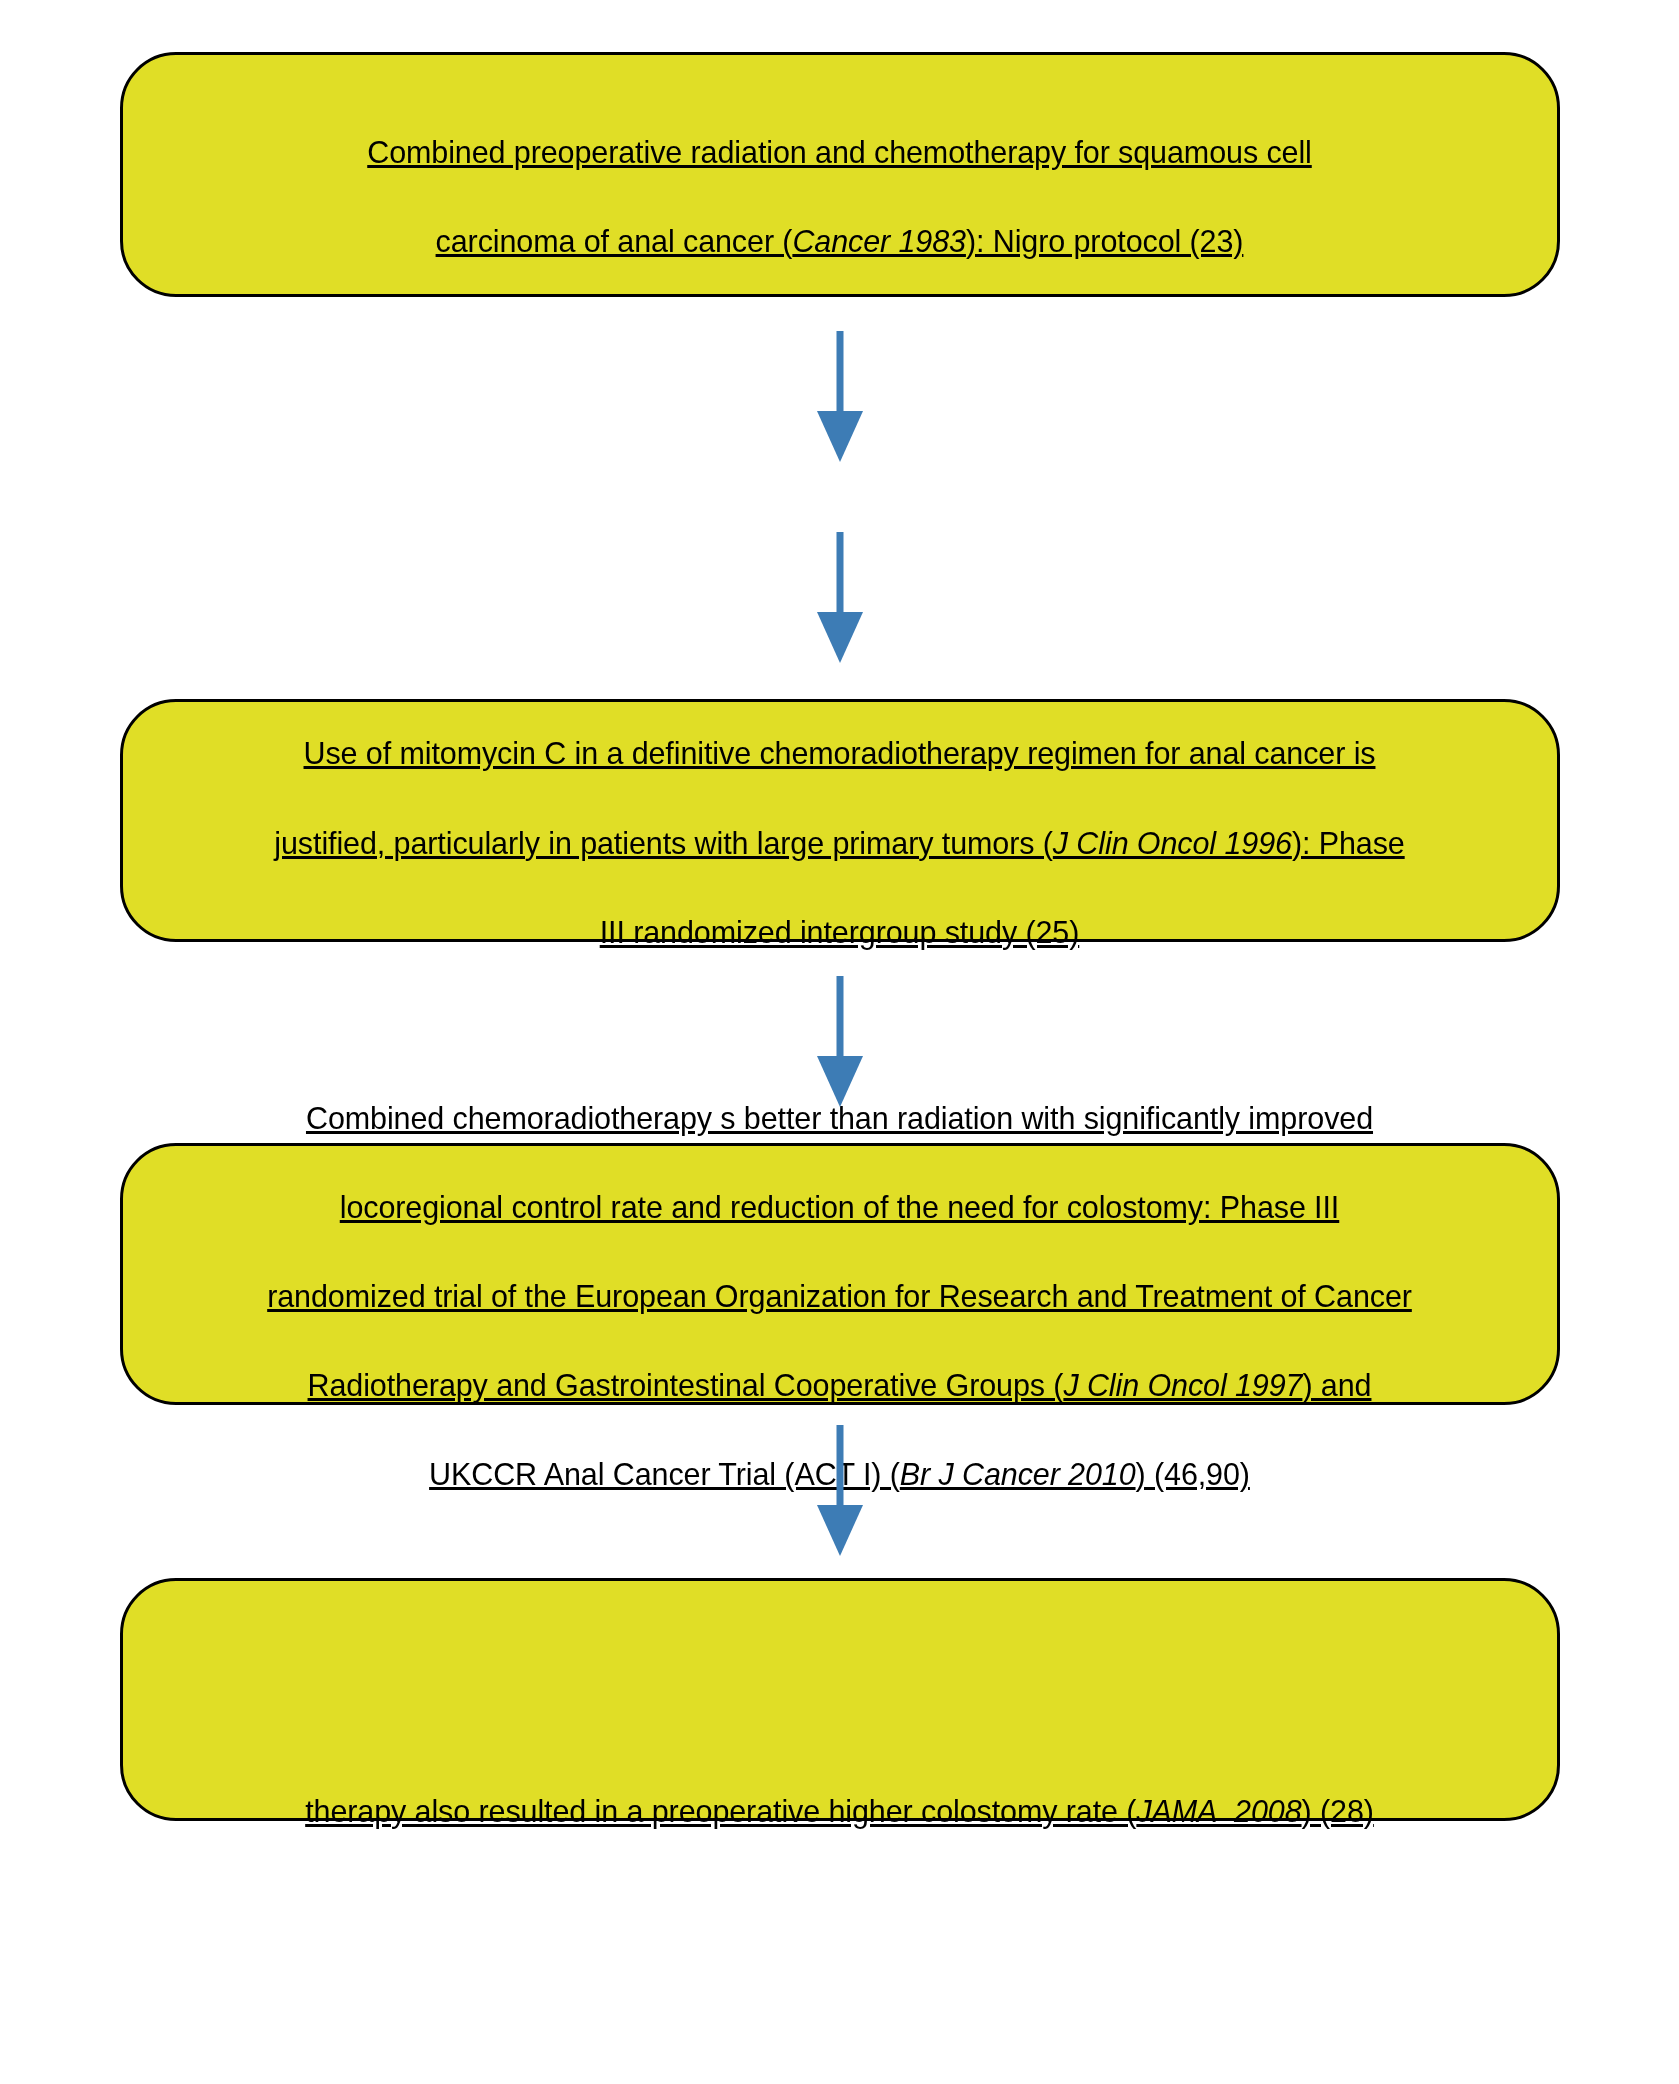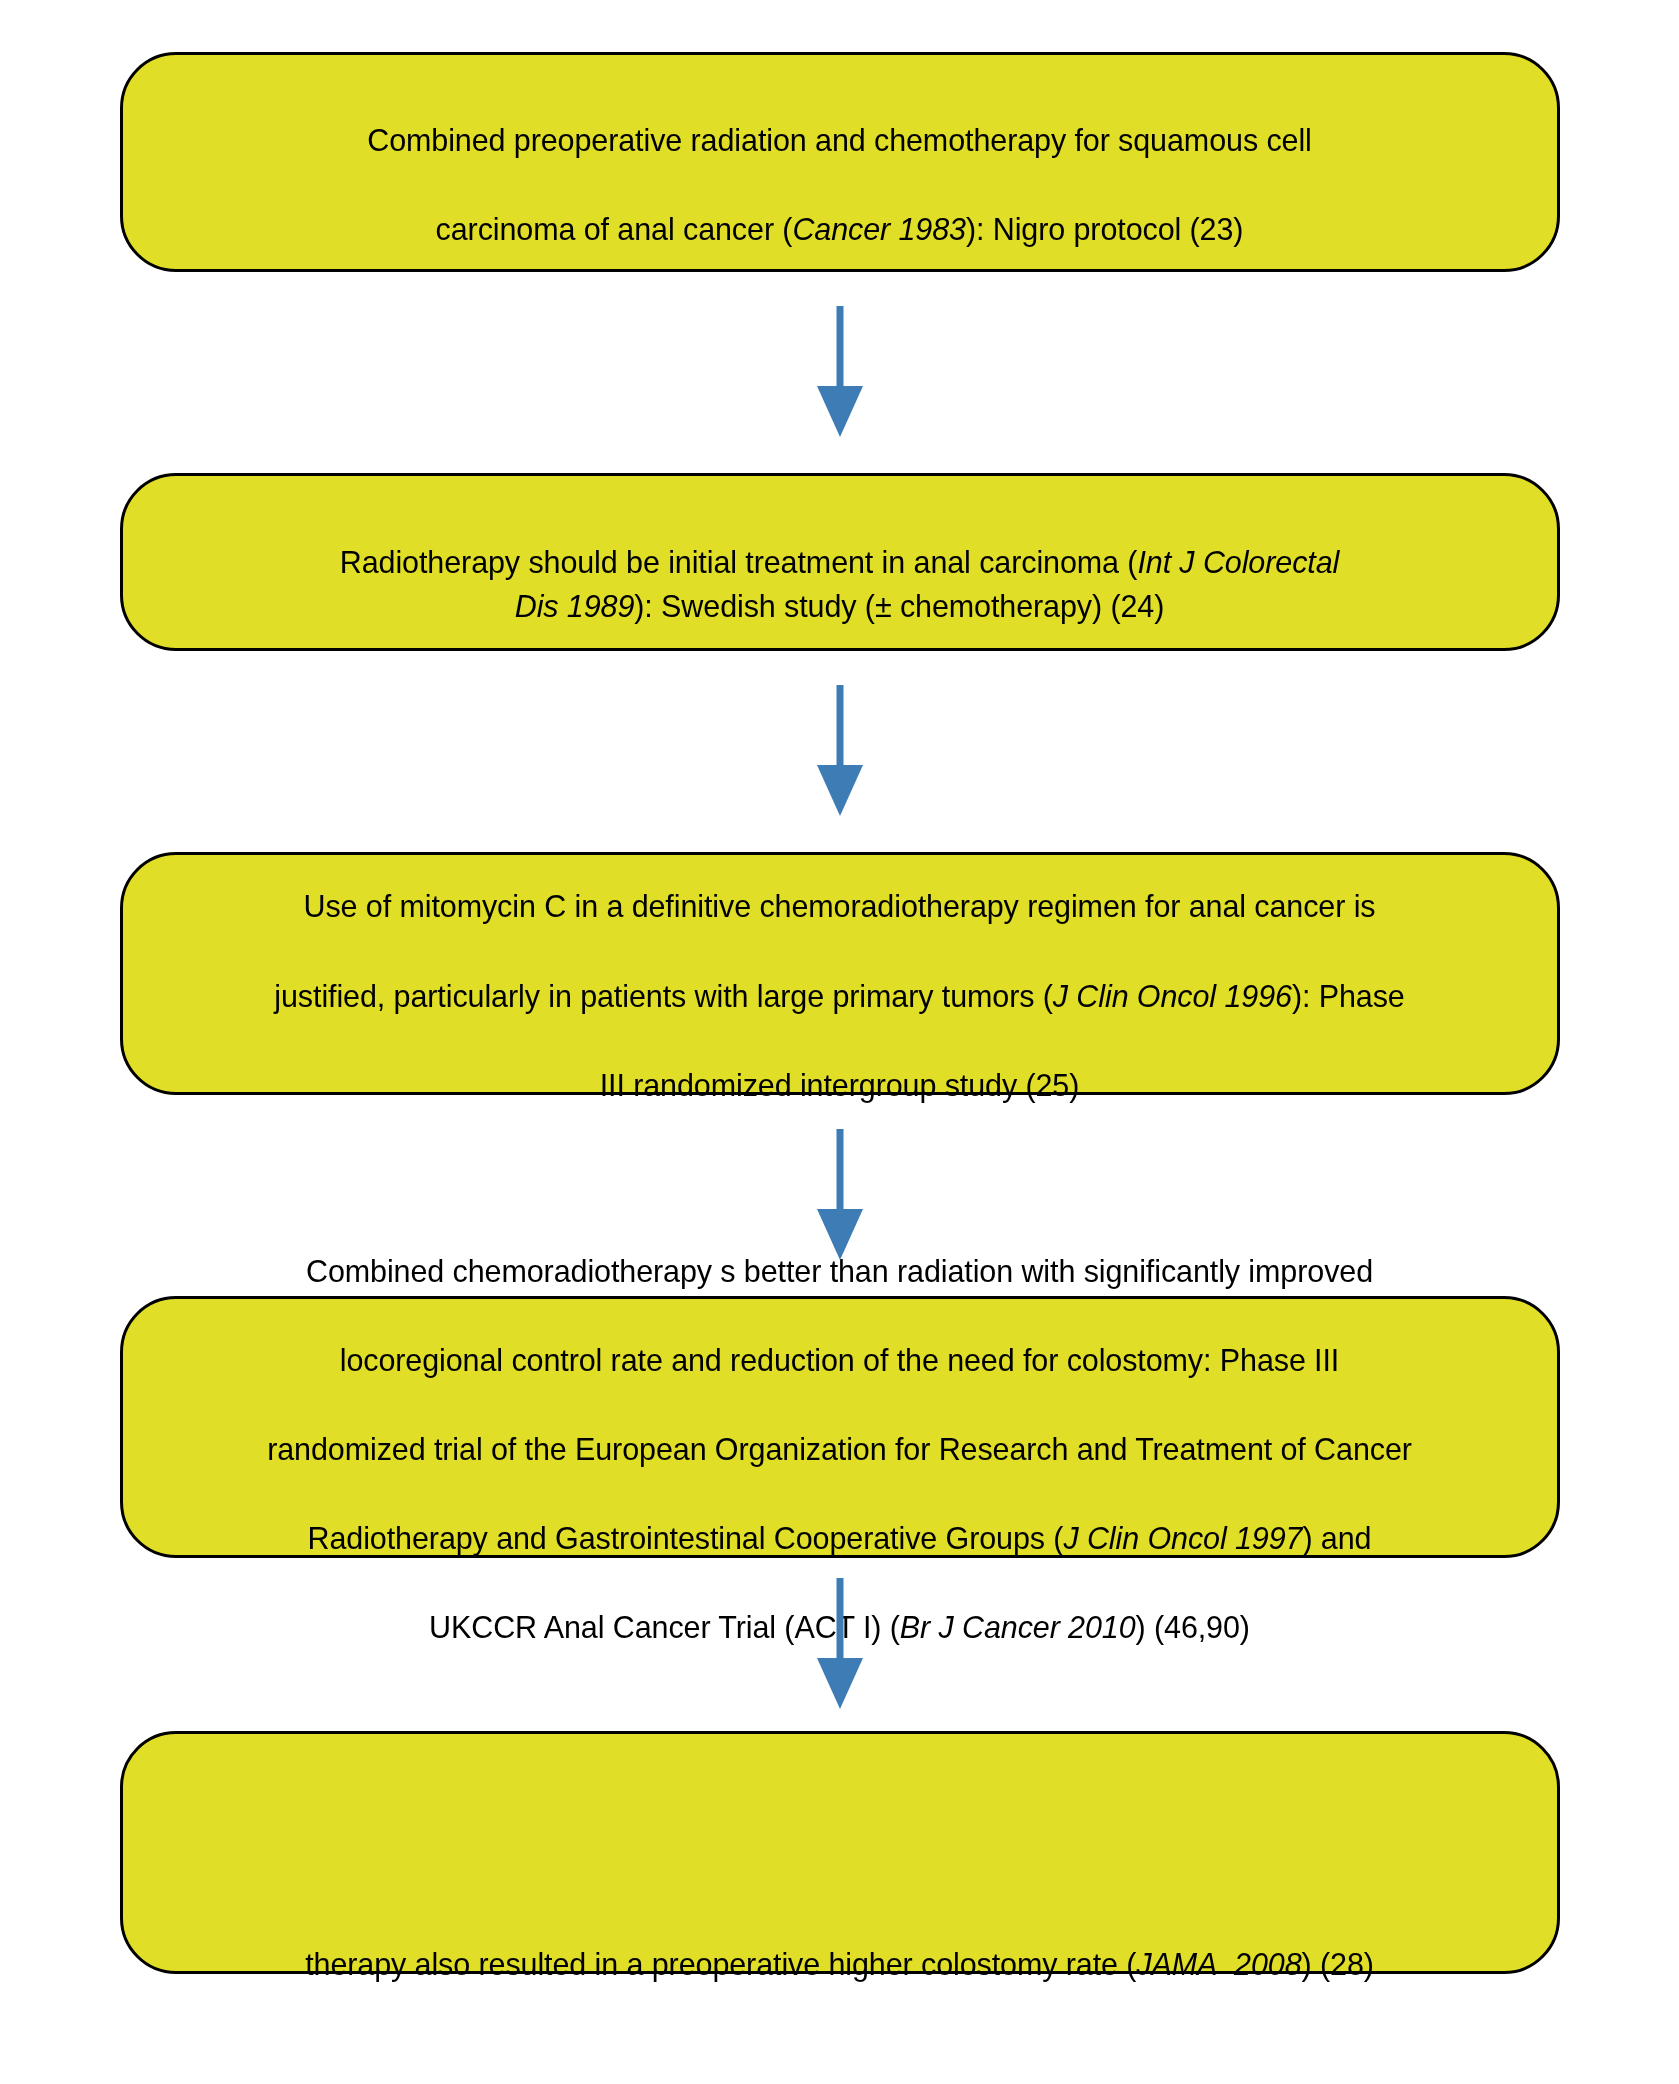--- a/index.html
+++ b/index.html
@@ -29,20 +29,21 @@
     width: 1440px;
     box-sizing: border-box;
     background: #e0de26;
     border: 3px solid #000000;
     border-radius: 56px;
     display: flex;
     align-items: center;
     justify-content: center;
     text-align: center;
     padding: 18px 46px;
+    text-decoration: underline;
   }
 
   .node-text {
     font-size: 30.5px;
     line-height: 1.46;
     color: #000000;
     letter-spacing: -0.1px;
     white-space: pre-line;
     text-align: center;
   }
@@ -90,25 +91,20 @@
     </div>
   </div>
 
   <div class="connector gap-1">
     <svg width="60" height="131" viewBox="0 0 60 131">
       <rect x="26.5" y="0" width="7" height="81" fill="#3d7cb5"></rect>
       <polygon points="7,80 53,80 30,131" fill="#3d7cb5"></polygon>
     </svg>
   </div>
 
-  <div class="node n2">
-    <div class="node-text">
-      <span>Radiotherapy should be initial treatment in anal carcinoma (</span><i>Int J Colorectal</i><br><i>Dis 1989</i><span>): Swedish study (± chemotherapy) (24)</span>
-    </div>
-  </div>
 
   <div class="connector gap-2">
     <svg width="60" height="131" viewBox="0 0 60 131">
       <rect x="26.5" y="0" width="7" height="81" fill="#3d7cb5"></rect>
       <polygon points="7,80 53,80 30,131" fill="#3d7cb5"></polygon>
     </svg>
   </div>
 
   <div class="node n3">
     <div class="node-text">

